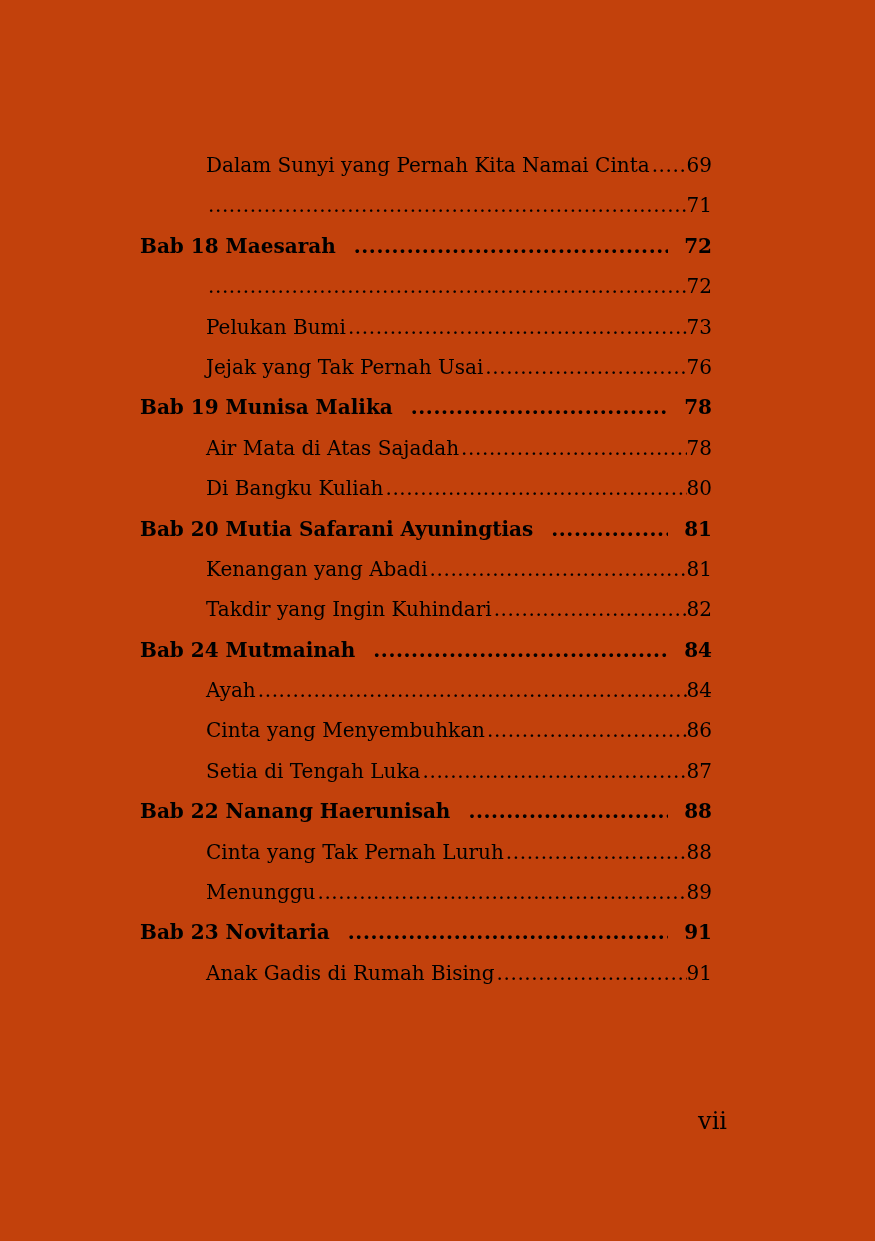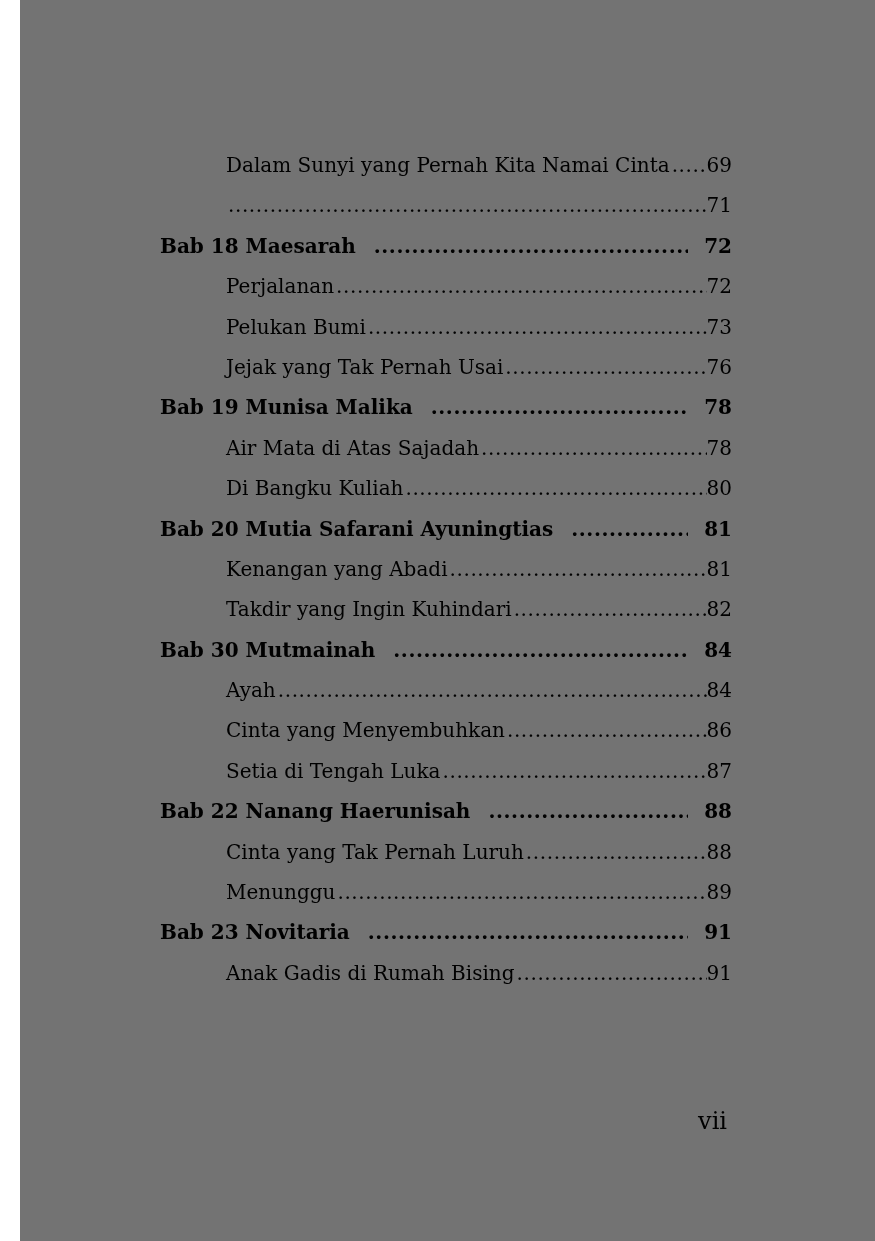--- a/index.html
+++ b/index.html
@@ -8,23 +8,22 @@
     width: 875px;
     height: 1241px;
     position: relative;
     font-family: "DejaVu Serif", "Liberation Serif", serif;
     color: #000000;
     overflow: hidden;
   }
   .page {
     position: absolute;
     inset: 0;
-    background: #737373;
+    background: #c2410c;
     overflow: hidden;
-    margin-left: 20px;
   }
   .toc {
     position: absolute;
     left: 140px;
     top: 145px;
     width: 572px;
   }
   .toc-row {
     display: flex;
     align-items: baseline;
@@ -68,21 +67,20 @@
       <div class="toc-row sub">
     <span class="toc-dots"></span>
     <span class="toc-page">71</span>
   </div>
       <div class="toc-row chapter">
     <span class="toc-title">Bab 18 Maesarah</span>
     <span class="toc-dots"></span>
     <span class="toc-page">72</span>
   </div>
       <div class="toc-row sub">
-    <span class="toc-title">Perjalanan</span>
     <span class="toc-dots"></span>
     <span class="toc-page">72</span>
   </div>
       <div class="toc-row sub">
     <span class="toc-title">Pelukan Bumi</span>
     <span class="toc-dots"></span>
     <span class="toc-page">73</span>
   </div>
       <div class="toc-row sub">
     <span class="toc-title">Jejak yang Tak Pernah Usai</span>
@@ -113,21 +111,21 @@
     <span class="toc-title">Kenangan yang Abadi</span>
     <span class="toc-dots"></span>
     <span class="toc-page">81</span>
   </div>
       <div class="toc-row sub">
     <span class="toc-title">Takdir yang Ingin Kuhindari</span>
     <span class="toc-dots"></span>
     <span class="toc-page">82</span>
   </div>
       <div class="toc-row chapter">
-    <span class="toc-title">Bab 30 Mutmainah</span>
+    <span class="toc-title">Bab 24 Mutmainah</span>
     <span class="toc-dots"></span>
     <span class="toc-page">84</span>
   </div>
       <div class="toc-row sub">
     <span class="toc-title">Ayah</span>
     <span class="toc-dots"></span>
     <span class="toc-page">84</span>
   </div>
       <div class="toc-row sub">
     <span class="toc-title">Cinta yang Menyembuhkan</span>

